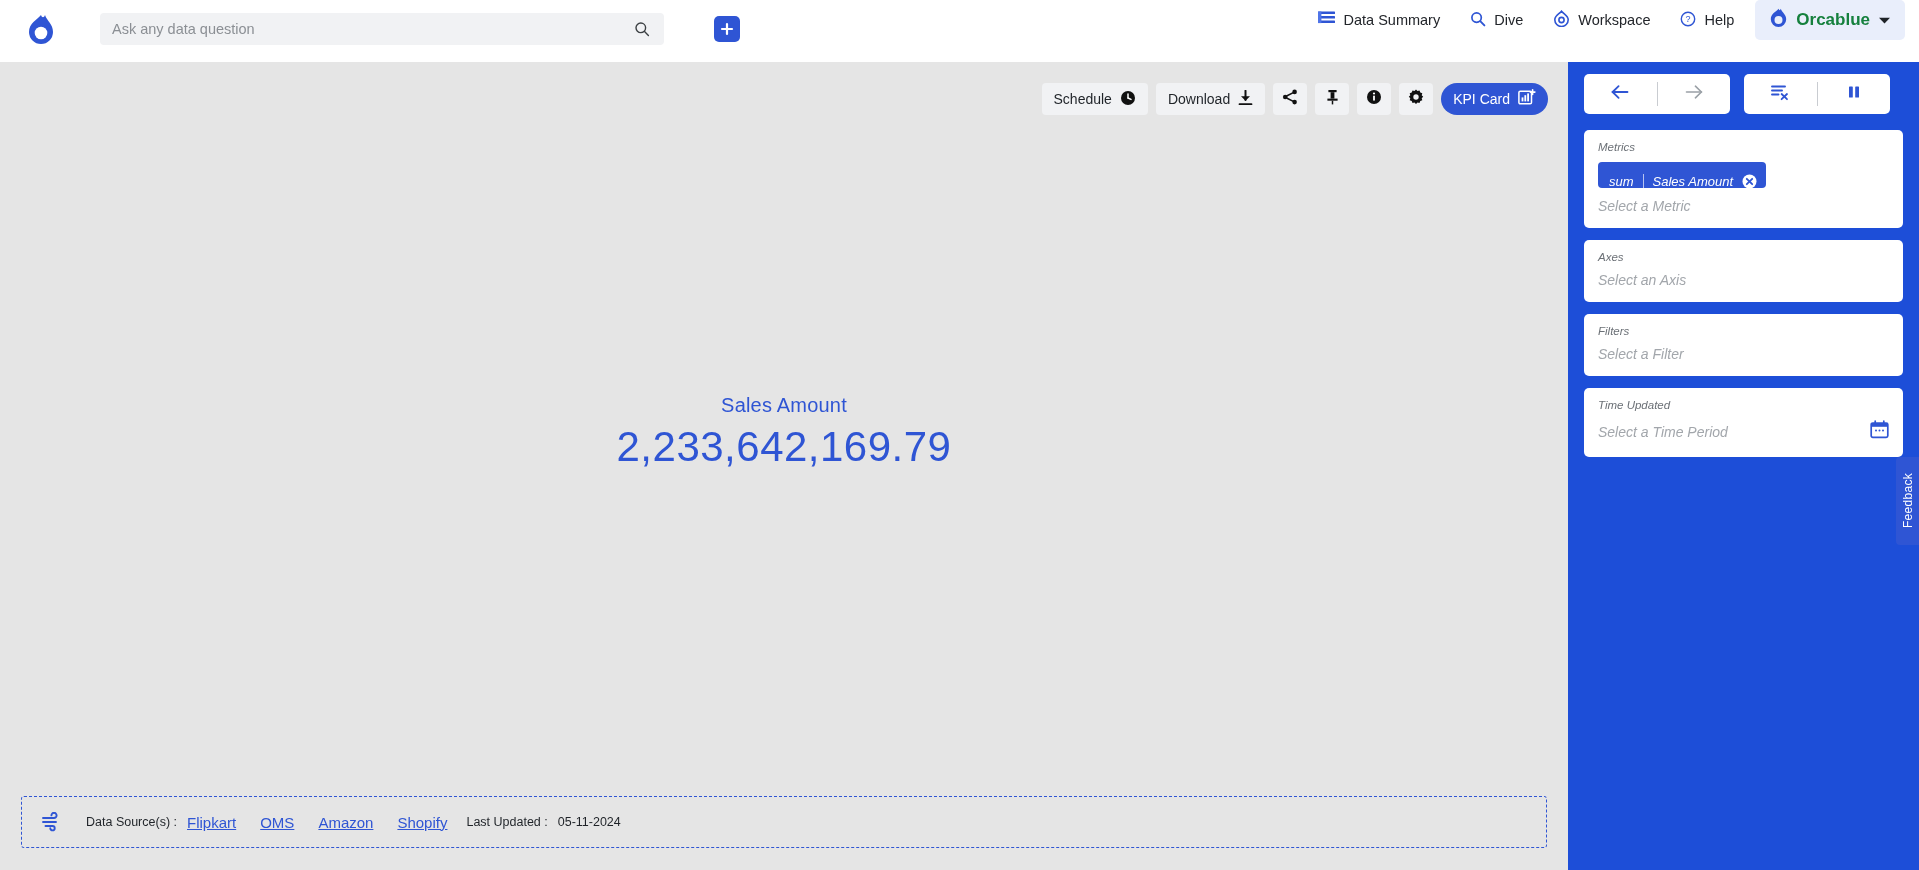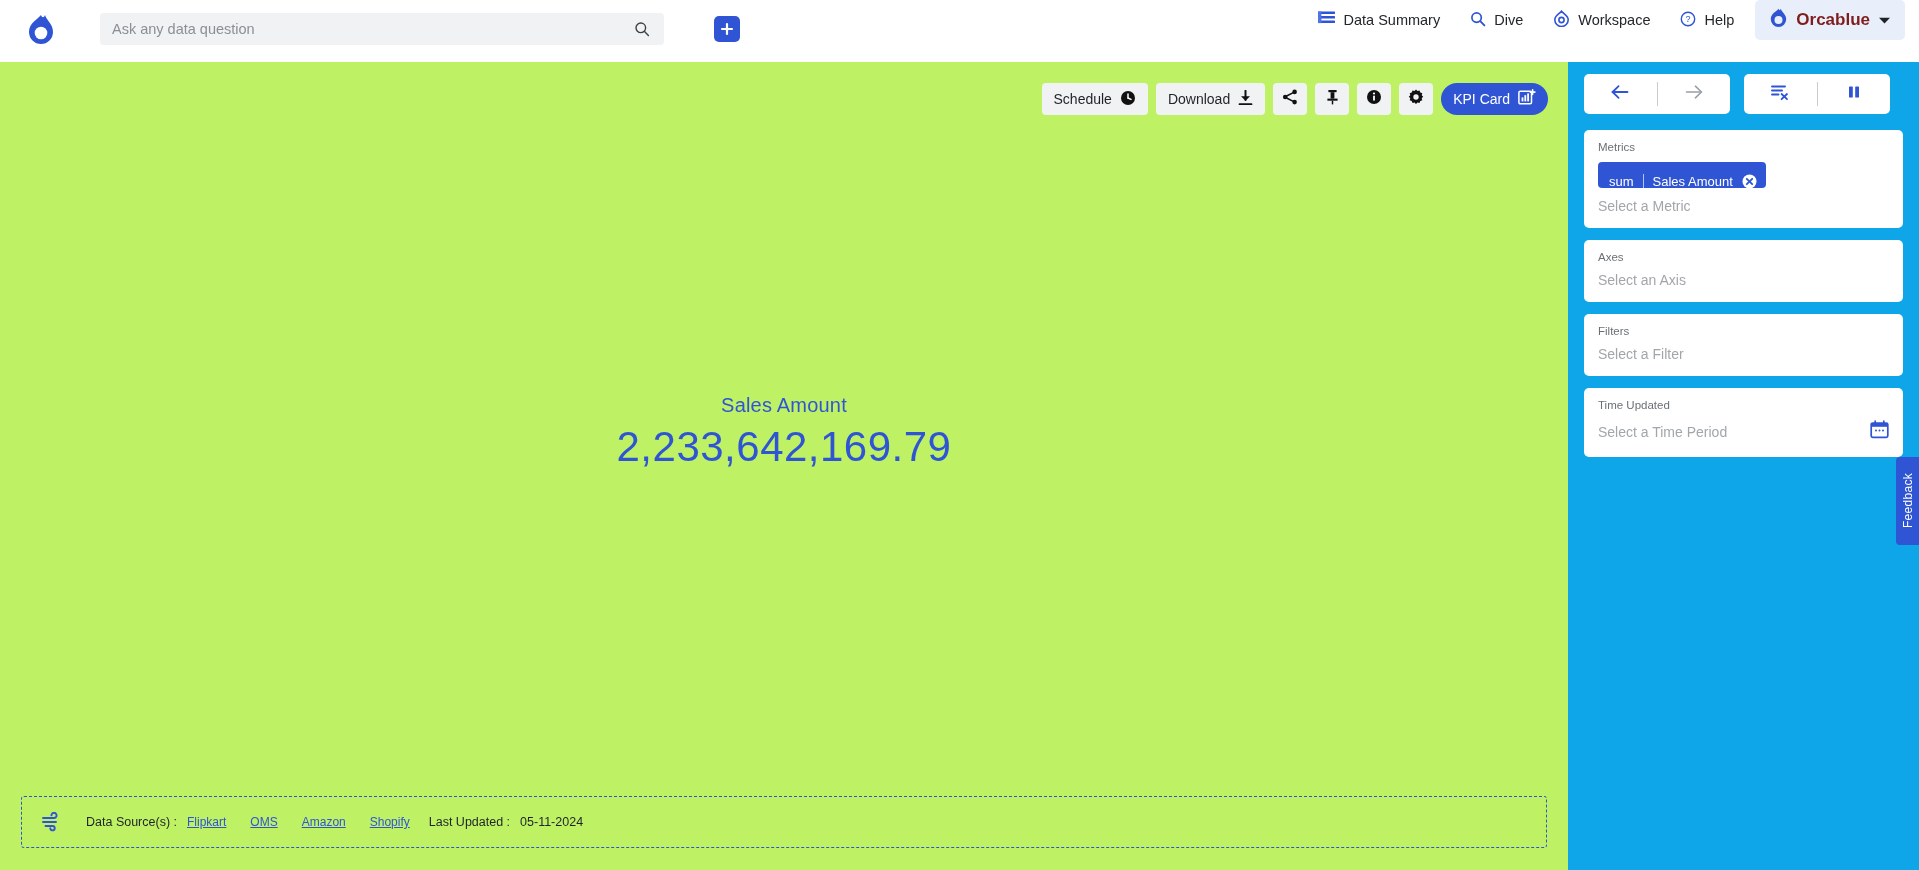--- a/index.html
+++ b/index.html
@@ -61,27 +61,27 @@
     font-size: 14.5px; color: #23262b;
   }
   .acct-btn {
     display: flex; align-items: center; gap: 8px;
     background: #e9eefb;
     border-radius: 5px;
     height: 40px; padding: 0 14px;
     margin-left: 6px; margin-right: 6px;
     cursor: pointer;
   }
-  .acct-name { font-size: 17px; font-weight: bold; color: #7f1d1d; }
+  .acct-name { font-size: 17px; font-weight: bold; color: #15803d; }
 
   
   .main {
     position: absolute; left: 0; top: 62px;
     width: 1568px; height: 808px;
-    background: #bef264;
+    background: #e5e5e5;
     text-align: right;
   }
   .chart-toolbar {
     position: absolute; right: 20px; top: 21px;
     display: flex; align-items: center; gap: 8px;
   }
   .tb-btn {
     background: #f1f2f4;
     border-radius: 4px;
     height: 32px;
@@ -125,30 +125,31 @@
     width: 1526px; height: 52px;
     border: 1.5px dashed #2f55d4;
     border-radius: 3px;
     display: flex; align-items: center;
   }
   .footer-icon { margin-left: 20px; margin-right: 22px; display:flex; }
   .footer-lines { display: flex; flex-direction: row; gap: 5px; }
   .footer-row { display: flex; align-items: center; gap: 10px; font-size: 12.5px; color: #1f2328; }
   .footer-link {
     color: #2f55d4; text-decoration: underline;
-    cursor: pointer; font-size: 12px;
+    cursor: pointer; font-size: 15px;
     margin-right: 14px;
   }
 
   
   .sidebar {
     position: absolute; right: 0; top: 62px;
     width: 351px; height: 808px;
-    background: #0ea5e9;
+    background: #1d4ed8;
     padding: 12px 16px;
+    font-style: italic;
   }
   .sb-toolbar { display: flex; gap: 14px; margin-bottom: 16px; }
   .sb-group {
     background: #ffffff;
     border-radius: 5px;
     height: 40px;
     display: flex; align-items: center;
   }
   .sb-group.nav-grp { width: 146px; }
   .sb-group.act-grp { width: 146px; }

